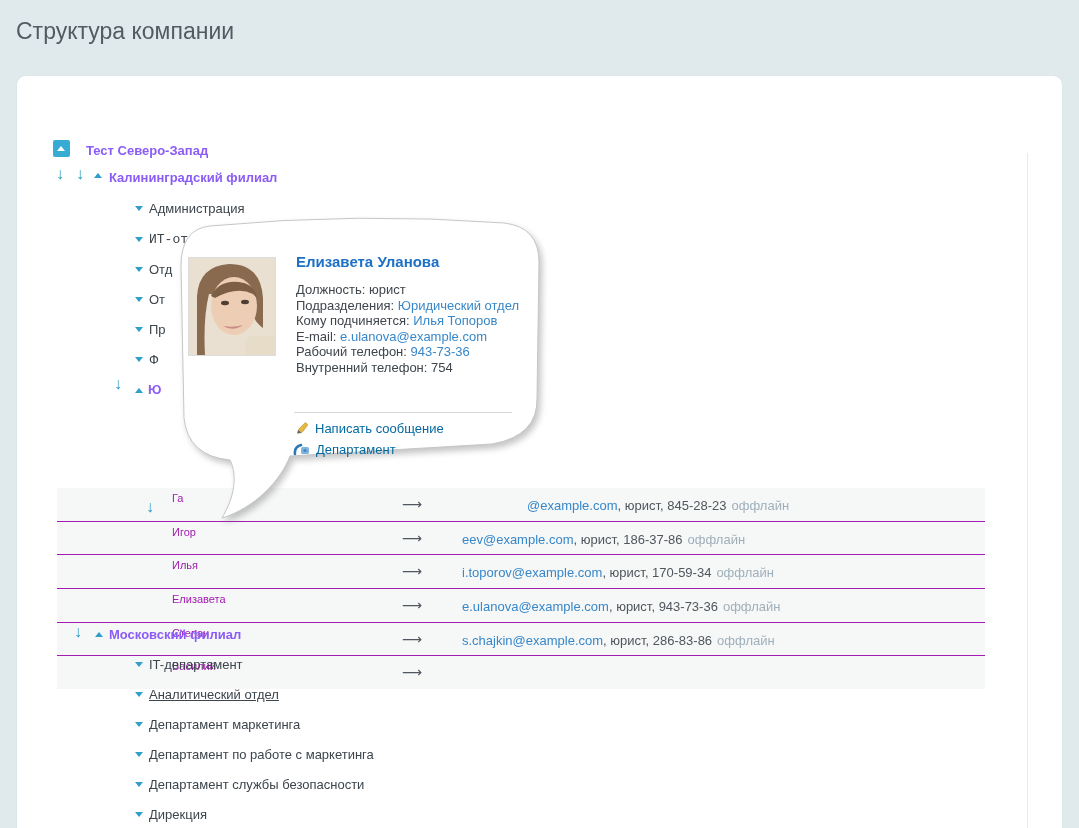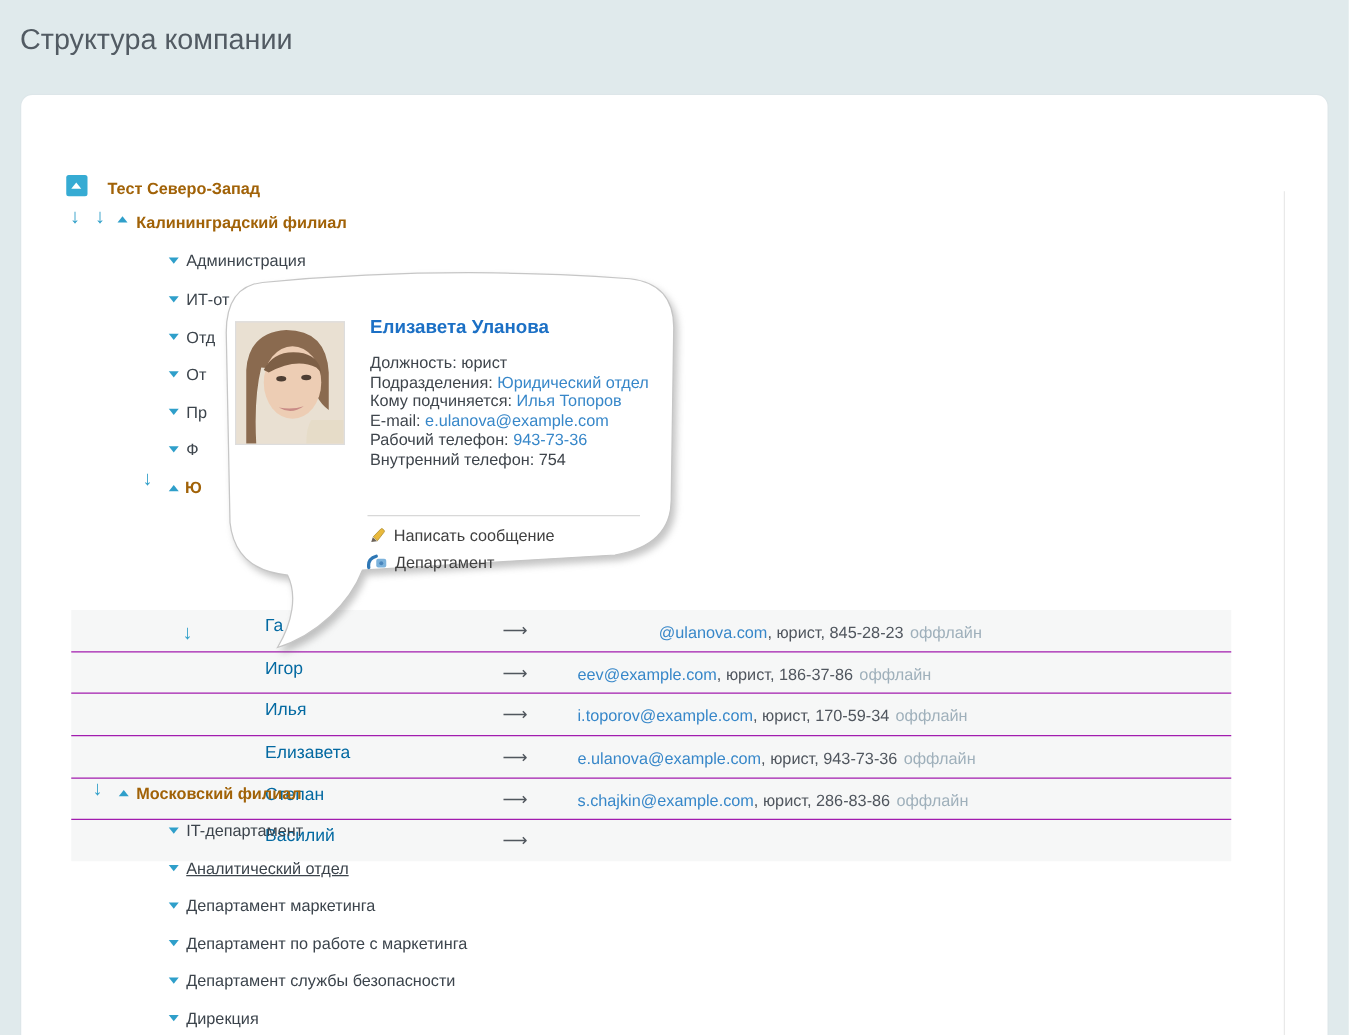--- a/index.html
+++ b/index.html
@@ -21,21 +21,21 @@
   
   .card {
     position:absolute; left:16px; top:75px; width:1047px; height:760px;
     background:#fff; border:1px solid #dde6e9; border-radius:10px 10px 0 0;
   }
   .vline { position:absolute; left:1010px; top:77px; width:1px; height:751px; background:#e9e9e9; }
 
   
   .abs { position:absolute; }
   .tree-label { font-size:13px; color:#3c444c; white-space:nowrap; }
-  .tree-label.bold { font-weight:bold; color:#a16207; }
+  .tree-label.bold { font-weight:bold; color:#8b5cf6; }
   .tree-label.clickable { cursor:pointer; }
   .root-toggle {
     position:absolute; width:17px; height:17px; background:#36abd3; border-radius:2px;
   }
   .root-toggle .tri-up-white {
     position:absolute; left:4px; top:6px; width:0; height:0;
     border-left:4.5px solid transparent; border-right:4.5px solid transparent;
     border-bottom:5px solid #fff;
   }
   .tri-down {
@@ -53,22 +53,22 @@
   }
 
   
   .emp-section {
     position:absolute; left:40px; top:412px; width:928px; height:201px;
     background:#f6f7f7; display:flex; flex-direction:column;
   }
   .emp-row { position:relative; flex:1; }
   .emp-row + .emp-row { border-top:1px solid #a21caf; }
   .emp-name {
-    position:absolute; left:115px; top:4px; font-size:14px; color:#0369a1;
-    text-decoration:none; cursor:pointer; white-space:nowrap;margin-left:40px;
+    position:absolute; left:115px; top:4px; font-size:11px; color:#a21caf;
+    text-decoration:none; cursor:pointer; white-space:nowrap;
   }
   .emp-arrow { position:absolute; left:345px; top:8px; font-size:14px; color:#51575e; }
   .emp-info { position:absolute; left:405px; top:10px; font-size:13px; white-space:nowrap; }
   .emp-row:nth-child(1) .emp-info { left:499px; }
   .emp-row:nth-child(2) .emp-info { left:470px; }
   .emp-email { color:#3787c9; text-decoration:none; cursor:pointer; }
   .sep::before { content:", "; color:#50565e; }
   .emp-meta { color:#50565e; }
   .emp-status { color:#9fb0bb; margin-left:5px; }
   .sec-down-arrow { position:absolute; left:89px; top:10px; font-size:16px; color:#2d9ec8; cursor:pointer; }
@@ -82,21 +82,21 @@
   }
   .popup-name {
     position:absolute; left:128px; top:37px; font-size:15px; font-weight:bold;
     color:#1c70c5; text-decoration:none; cursor:pointer; white-space:nowrap;
   }
   .popup-fields { position:absolute; left:128px; top:66px; font-size:13px; line-height:15.5px; color:#3f454c; }
   .pfield { white-space:nowrap; }
   .pfield .pval { color:#3f454c; }
   .pfield.link .pval { color:#3787c9; cursor:pointer; }
   .popup-divider { position:absolute; left:126px; top:196px; width:218px; height:1px; background:#d8d8d8; }
-  .popup-action { position:absolute; font-size:13px; color:#404040; cursor:pointer; white-space:nowrap; }
+  .popup-action { position:absolute; font-size:13px; color:#0369a1; cursor:pointer; white-space:nowrap; }
   .popup-action .a-label { margin-left:6px; }
   .popup-action svg { vertical-align:-2px; }
 </style>
 </head>
 <body>
 
 <div class="page">
 
   <div class="page-title">Структура компании</div>
 
@@ -110,21 +110,21 @@
 
     <span class="down-arrow" style="left:39px; top:90px;">↓</span>
     <span class="down-arrow" style="left:59px; top:90px;">↓</span>
     <span class="tri-up" style="left:77px; top:97px;"></span>
     <span class="abs tree-label bold clickable" style="left:92px; top:94px;">Калининградский филиал</span>
 
     <span class="tri-down" style="left:118px; top:130px;"></span>
     <span class="abs tree-label clickable" style="left:132px; top:125px;">Администрация</span>
 
     <span class="tri-down" style="left:118px; top:161px;"></span>
-    <span class="abs tree-label clickable" style="left:132px; top:156px;">ИТ-от</span>
+    <span class="abs tree-label clickable" style="left:132px; top:156px;font-family:Liberation Mono, monospace;">ИТ-от</span>
 
     <span class="tri-down" style="left:118px; top:191px;"></span>
     <span class="abs tree-label clickable" style="left:132px; top:186px;">Отд</span>
 
     <span class="tri-down" style="left:118px; top:221px;"></span>
     <span class="abs tree-label clickable" style="left:132px; top:216px;">От</span>
 
     <span class="tri-down" style="left:118px; top:251px;"></span>
     <span class="abs tree-label clickable" style="left:132px; top:246px;">Пр</span>
 
@@ -134,21 +134,21 @@
     <span class="down-arrow" style="left:97px; top:300px;">↓</span>
     <span class="tri-up" style="left:118px; top:312px;"></span>
     <span class="abs tree-label bold clickable" style="left:131px; top:306px;">Ю</span>
 
     <div class="emp-section">
       <span class="sec-down-arrow">↓</span>
 
       <div class="emp-row">
         <a class="emp-name">Га</a>
         <span class="emp-arrow">⟶</span>
-        <span class="emp-info"><a class="emp-email">@ulanova.com</a><span class="emp-meta sep">юрист</span><span class="emp-meta sep">845-28-23</span><span class="emp-status">оффлайн</span></span>
+        <span class="emp-info"><a class="emp-email">@example.com</a><span class="emp-meta sep">юрист</span><span class="emp-meta sep">845-28-23</span><span class="emp-status">оффлайн</span></span>
       </div>
 
       <div class="emp-row">
         <a class="emp-name">Игор</a>
         <span class="emp-arrow">⟶</span>
         <span class="emp-info"><a class="emp-email">eev@example.com</a><span class="emp-meta sep">юрист</span><span class="emp-meta sep">186-37-86</span><span class="emp-status">оффлайн</span></span>
       </div>
 
       <div class="emp-row">
         <a class="emp-name">Илья</a>

